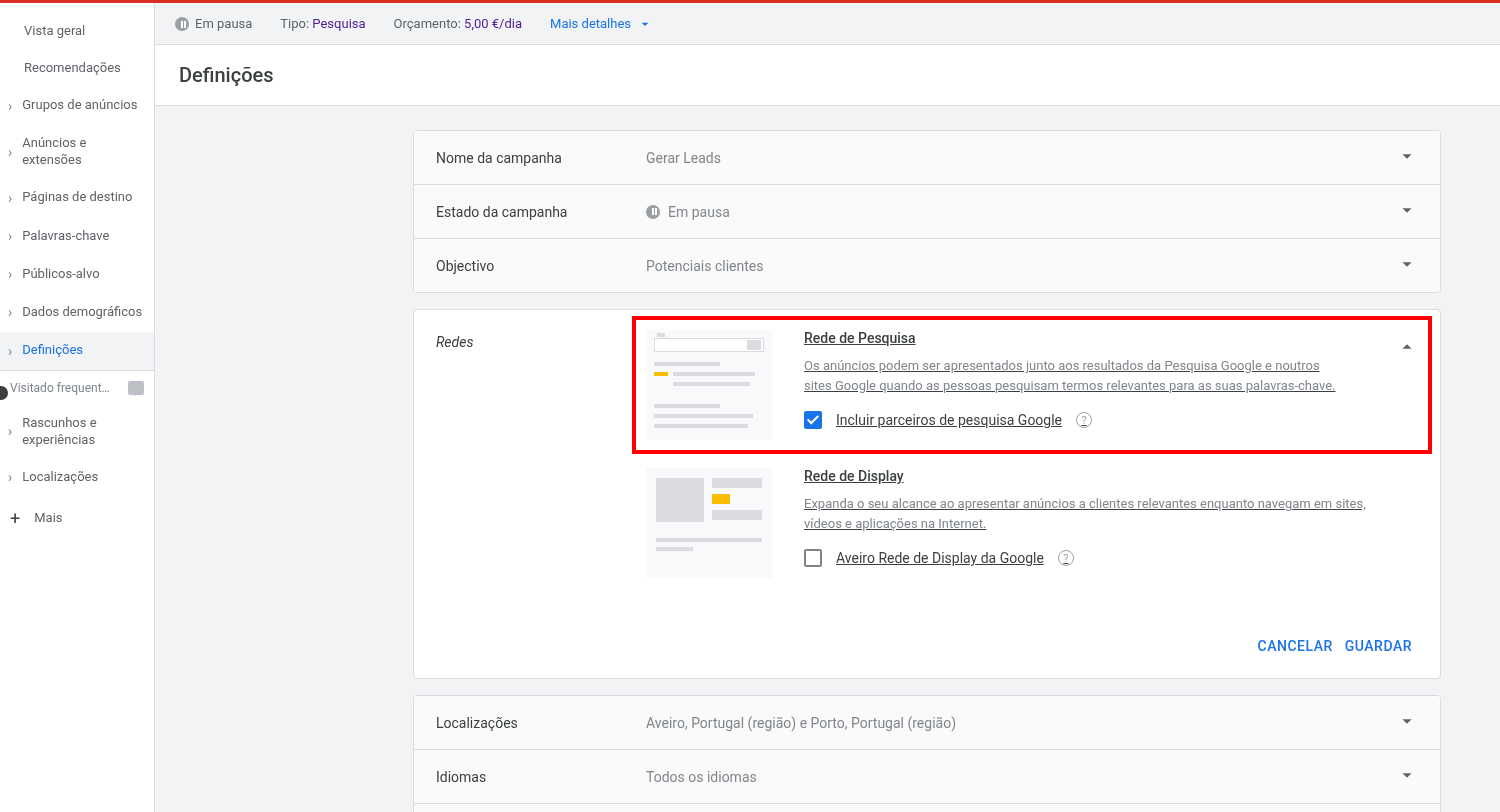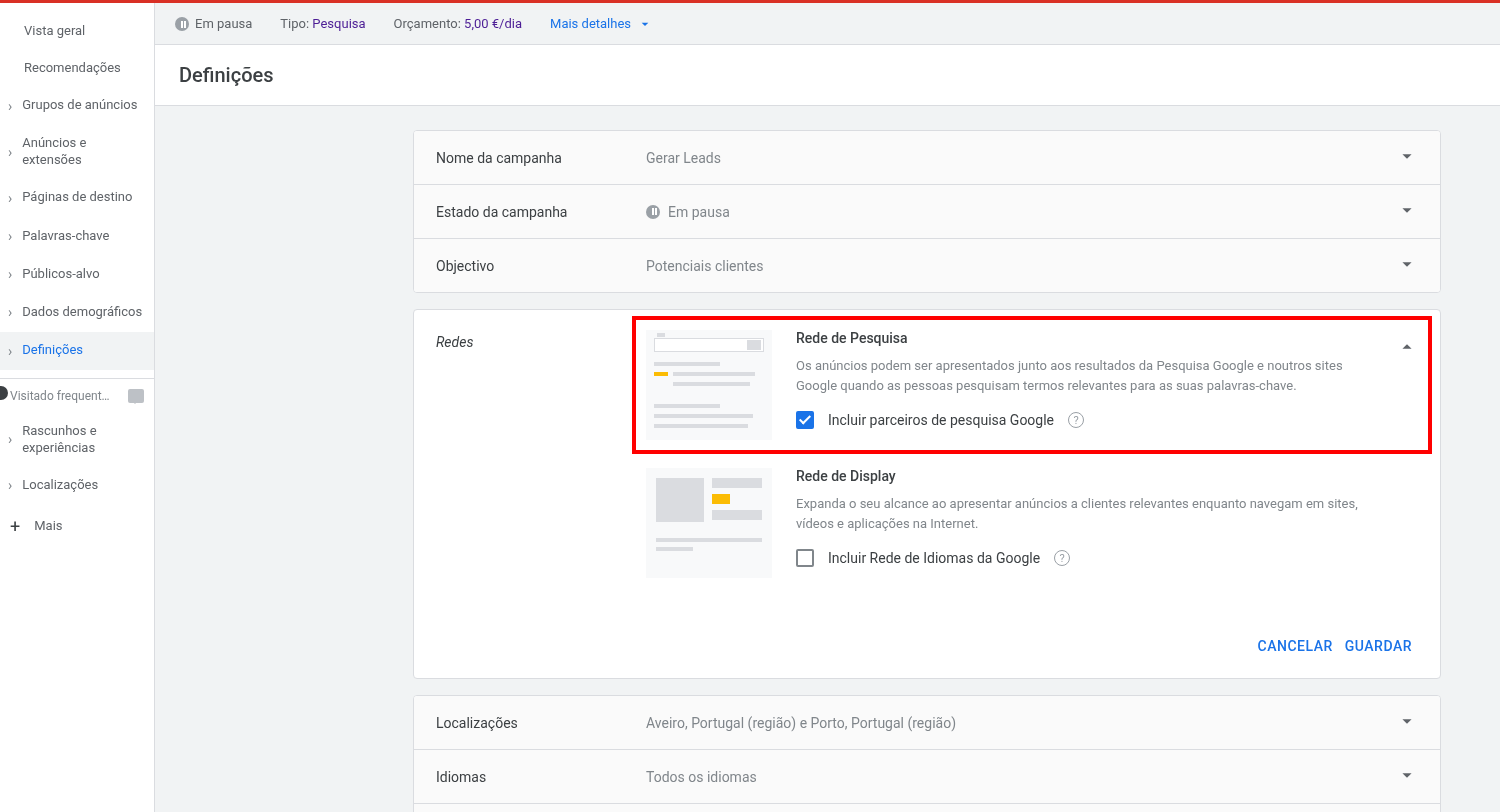--- a/index.html
+++ b/index.html
@@ -6,21 +6,21 @@
 body { background: #fff; color: #3c4043; font-size: 14px; }
 .top-border { height: 3px; background: #d93025; }
 .layout { display: flex; }
 .sidebar { width: 155px; background: #fff; border-right: 1px solid #dadce0; min-height: 809px; padding-top: 10px; }
 .side-item { display: flex; align-items: center; padding: 10px 10px 10px 24px; color: #5f6368; font-size: 13px; cursor: pointer; line-height: 1.3; }
 .side-item.chev { padding-left: 8px; }
 .side-item.chev::before { content: "›"; color: #80868b; margin-right: 10px; font-size: 14px; }
 .side-item.active { color: #1a73e8; background: #f1f3f4; }
 .side-item.plus { padding-left: 10px; }
 .side-item.plus::before { content: "+"; color: #3c4043; margin-right: 14px; font-size: 18px; font-weight: 400; }
-.side-section { display: flex; align-items: center; padding: 10px 10px 10px 10px; color: #80868b; font-size: 12px; border-top: 1px solid #dadce0; margin-top: 8px; }
+.side-section { display: flex; align-items: center; padding: 10px 10px 10px 10px; color: #80868b; font-size: 12px; border-top: 1px solid #dadce0; }
 .side-section .chat { margin-left: auto; width: 16px; height: 14px; background: #bdc1c6; border-radius: 2px; position: relative; }
 .side-section .chat::after { content: ""; position: absolute; bottom: -4px; left: 4px; border: 3px solid transparent; border-top-color: #bdc1c6; }
 .circle-marker { position: absolute; left: -6px; top: 383px; width: 14px; height: 14px; border-radius: 50%; background: #3c4043; }
 .main { flex: 1; background: #f1f3f4; }
 .info-bar { height: 42px; border-bottom: 1px solid #dadce0; display: flex; align-items: center; padding: 0 20px; font-size: 13px; color: #5f6368; gap: 28px; }
 .info-bar .pause-icon { display: inline-flex; width: 14px; height: 14px; border-radius: 50%; background: #9aa0a6; color: #fff; align-items: center; justify-content: center; margin-right: 6px; }
 .info-bar .pause-icon::before { content: ""; display: block; width: 2px; height: 7px; background: #fff; box-shadow: 3px 0 #fff; margin-left: -1px; }
 .info-bar .dark { color: #4c1d95; }
 .info-bar .link { color: #1a73e8; cursor: pointer; display: inline-flex; align-items: center; gap: 6px; }
 .info-bar .link svg { width: 16px; height: 16px; fill: #1a73e8; }
@@ -33,21 +33,21 @@
 .row .label { width: 210px; color: #3c4043; font-size: 14px; }
 .row .value { flex: 1; color: #80868b; font-size: 14px; display: flex; align-items: center; }
 .row .expand { color: #5f6368; }
 .row .expand svg { width: 22px; height: 22px; fill: #5f6368; }
 .pause-icon-inline { display: inline-flex; width: 14px; height: 14px; border-radius: 50%; background: #9aa0a6; margin-right: 8px; align-items: center; justify-content: center; }
 .pause-icon-inline::before { content: ""; display: block; width: 2px; height: 7px; background: #fff; box-shadow: 3px 0 #fff; margin-left: -1px; }
 
 .networks-card .net-header { display: flex; padding: 20px 22px; align-items: flex-start; }
 .networks-card .net-label { width: 210px; color: #3c4043; font-size: 14px; padding-top: 4px; font-style: italic; }
 .networks-card .net-body { flex: 1; }
-.net-block { display: flex; gap: 24px; padding-bottom: 24px; }
+.net-block { display: flex; gap: 32px; padding-bottom: 24px; text-decoration: underline; }
 .net-block.highlighted { border: 4px solid #ff0000; padding: 10px 10px 10px 0; margin: -14px -14px 14px -14px; }
 .net-block .thumb { width: 126px; flex-shrink: 0; }
 .net-block.highlighted .thumb { margin-left: 10px; }
 .net-block .net-content { flex: 1; padding-right: 20px; }
 .net-block .net-title { font-size: 14px; color: #3c4043; margin-bottom: 10px; font-weight: 500; }
 .net-block .net-desc { font-size: 13px; color: #80868b; line-height: 1.5; margin-bottom: 16px; }
 .net-check { display: flex; align-items: center; gap: 14px; }
 .net-check .cb { width: 18px; height: 18px; border: 2px solid #80868b; border-radius: 2px; cursor: pointer; }
 .net-check .cb.checked { background: #1a73e8; border-color: #1a73e8; position: relative; }
 .net-check .cb.checked::after { content: ""; position: absolute; left: 4px; top: 0px; width: 4px; height: 9px; border: solid #fff; border-width: 0 2px 2px 0; transform: rotate(45deg); }
@@ -208,21 +208,21 @@
                       <div class="ln"></div>
                       <div class="ln w40"></div>
                     </div>
                 </div>
               </div>
               <div class="net-content">
                 <div class="net-title">Rede de Display</div>
                 <div class="net-desc">Expanda o seu alcance ao apresentar anúncios a clientes relevantes enquanto navegam em sites, vídeos e aplicações na Internet.</div>
                 <div class="net-check">
                   <div class="cb"></div>
-                  <span class="cb-label">Incluir Rede de Idiomas da Google</span>
+                  <span class="cb-label">Aveiro Rede de Display da Google</span>
                   <span class="help">?</span>
                 </div>
               </div>
             </div>
 
           </div>
         </div>
         <div class="actions">
           <button class="btn">CANCELAR</button>
           <button class="btn">GUARDAR</button>

